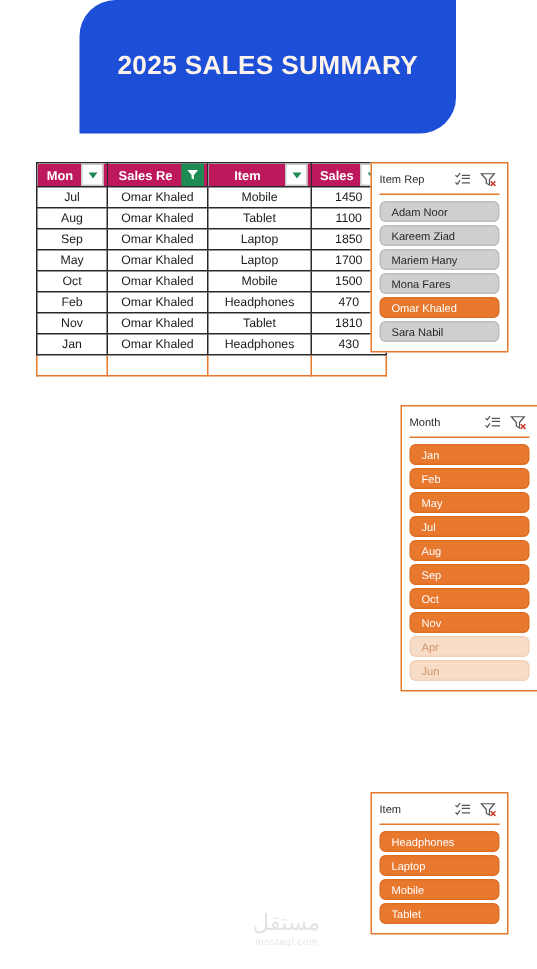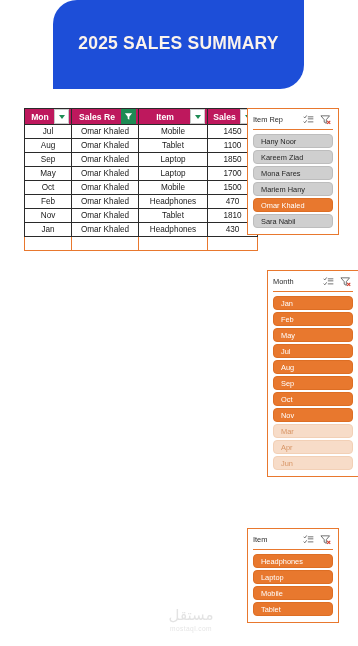--- a/index.html
+++ b/index.html
@@ -355,24 +355,24 @@
         <line x1="5.3" y1="8.6" x2="11.3" y2="8.6" stroke="#555" stroke-width="0.9"></line>
       </svg>
       <svg class="icon-clearfilter" viewBox="0 0 12 12">
         <path d="M1 2 H10.4 L6.9 6.2 V10.2 L4.6 8.9 V6.2 Z" stroke="#555" stroke-width="0.9" fill="none"></path>
         <path d="M7.8 7.4 L11.2 10.8 M11.2 7.4 L7.8 10.8" stroke="#D03A2B" stroke-width="1.1"></path>
       </svg>
     </span>
   </div>
   <div class="slicer-divider"></div>
   <div class="slicer-items">
-    <div class="slicer-item state-unselected">Hany Noor</div>
+    <div class="slicer-item state-unselected">Adam Noor</div>
     <div class="slicer-item state-unselected">Kareem Ziad</div>
+    <div class="slicer-item state-unselected">Mariem Hany</div>
     <div class="slicer-item state-unselected">Mona Fares</div>
-    <div class="slicer-item state-unselected">Mariem Hany</div>
     <div class="slicer-item state-selected">Omar Khaled</div>
     <div class="slicer-item state-unselected">Sara Nabil</div>
   </div>
 </div>
 
 <div class="slicer" id="slicer-month">
   <div class="slicer-header">
     <span class="slicer-title">Month</span>
     <span class="slicer-icons">
       <svg class="icon-multiselect" viewBox="0 0 12 12">
@@ -391,21 +391,20 @@
   <div class="slicer-divider"></div>
   <div class="slicer-items">
     <div class="slicer-item state-selected">Jan</div>
     <div class="slicer-item state-selected">Feb</div>
     <div class="slicer-item state-selected">May</div>
     <div class="slicer-item state-selected">Jul</div>
     <div class="slicer-item state-selected">Aug</div>
     <div class="slicer-item state-selected">Sep</div>
     <div class="slicer-item state-selected">Oct</div>
     <div class="slicer-item state-selected">Nov</div>
-    <div class="slicer-item state-faded">Mar</div>
     <div class="slicer-item state-faded">Apr</div>
     <div class="slicer-item state-faded">Jun</div>
   </div>
 </div>
 
 <div class="slicer" id="slicer-item">
   <div class="slicer-header">
     <span class="slicer-title">Item</span>
     <span class="slicer-icons">
       <svg class="icon-multiselect" viewBox="0 0 12 12">

